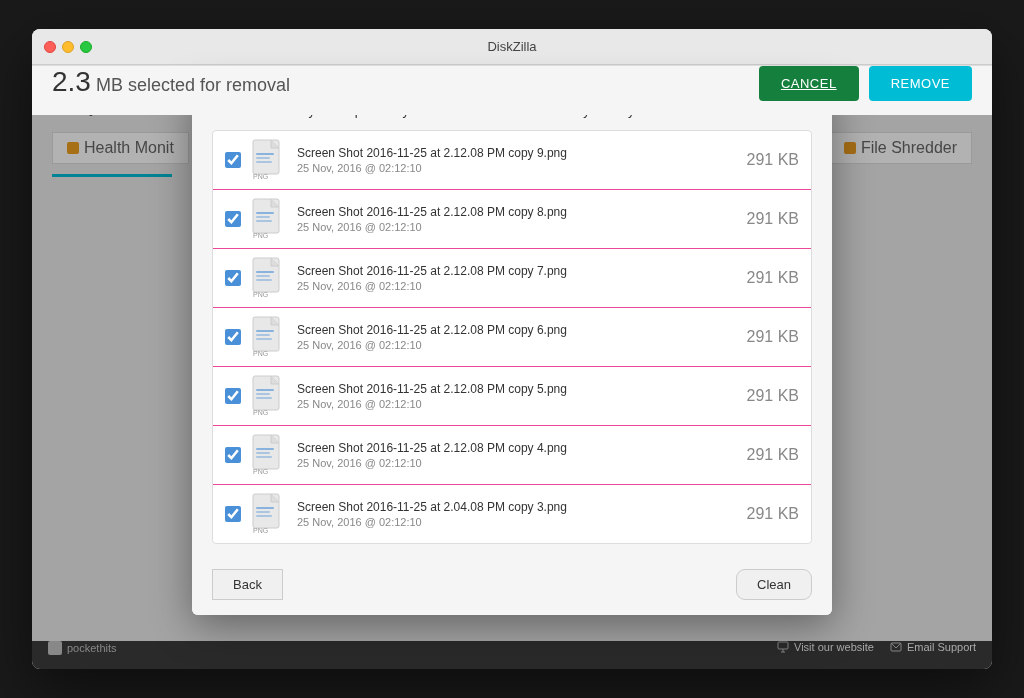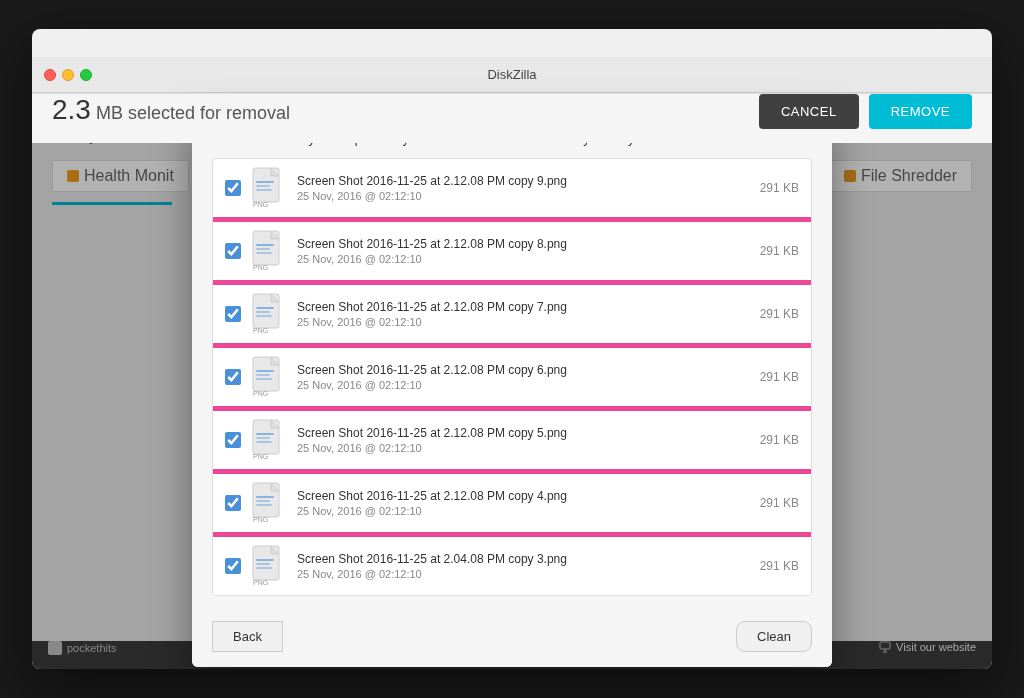--- a/index.html
+++ b/index.html
@@ -29,21 +29,20 @@
 
     .titlebar {
       height: 36px;
       background: #e8e8e8;
       border-bottom: 1px solid #ccc;
       display: flex;
       align-items: center;
       justify-content: center;
       position: relative;
       flex-shrink: 0;
-      margin-top: 28px;
     }
 
     .traffic-lights {
       position: absolute;
       left: 12px;
       display: flex;
       gap: 6px;
       align-items: center;
     }
 
@@ -158,21 +157,21 @@
       border: 1px solid #ddd;
       background: #fff;
       border-radius: 4px;
       overflow: hidden;
     }
 
     .file-item {
       display: flex;
       align-items: center;
       padding: 8px 12px;
-      border-bottom: 5px solid #ec4899;
+      border-bottom: 1px solid #ec4899;
       gap: 10px;
     }
 
     .file-item:last-child {
       border-bottom: none;
     }
 
     .file-checkbox {
       width: 16px;
       height: 16px;
@@ -203,21 +202,21 @@
       font-weight: 500;
     }
 
     .file-date {
       font-size: 11px;
       color: #888;
       margin-top: 2px;
     }
 
     .file-size {
-      font-size: 12px;
+      font-size: 16px;
       color: #888;
       flex-shrink: 0;
     }
 
     .dialog-footer {
       padding: 10px 20px 15px;
       display: flex;
       justify-content: space-between;
       align-items: center;
       background: #f5f5f5;
@@ -268,28 +267,29 @@
     }
 
     .bottom-actions {
       margin-left: auto;
       display: flex;
       gap: 10px;
     }
 
     .btn-cancel {
       padding: 10px 22px;
-      background: #404040;
+      background: #15803d;
       border: none;
       border-radius: 4px;
       font-size: 13px;
       color: #fff;
       cursor: pointer;
       letter-spacing: 0.5px;
       font-weight: 500;
+      text-decoration: underline;
     }
 
     .btn-remove {
       padding: 4px 22px;
       background: #00bcd4;
       border: none;
       border-radius: 4px;
       font-size: 13px;
       color: #fff;
       cursor: pointer;
@@ -318,22 +318,21 @@
     .logo-icon {
       width: 14px;
       height: 14px;
       background: #888;
       border-radius: 2px;
     }
 
     .status-links {
       margin-left: auto;
       display: flex;
-      gap: 28px;
-      flex-direction: column;
+      gap: 16px;
     }
 
     .status-link {
       display: flex;
       align-items: center;
       gap: 5px;
       color: #aaa;
       font-size: 11px;
       cursor: pointer;
       text-decoration: none;

